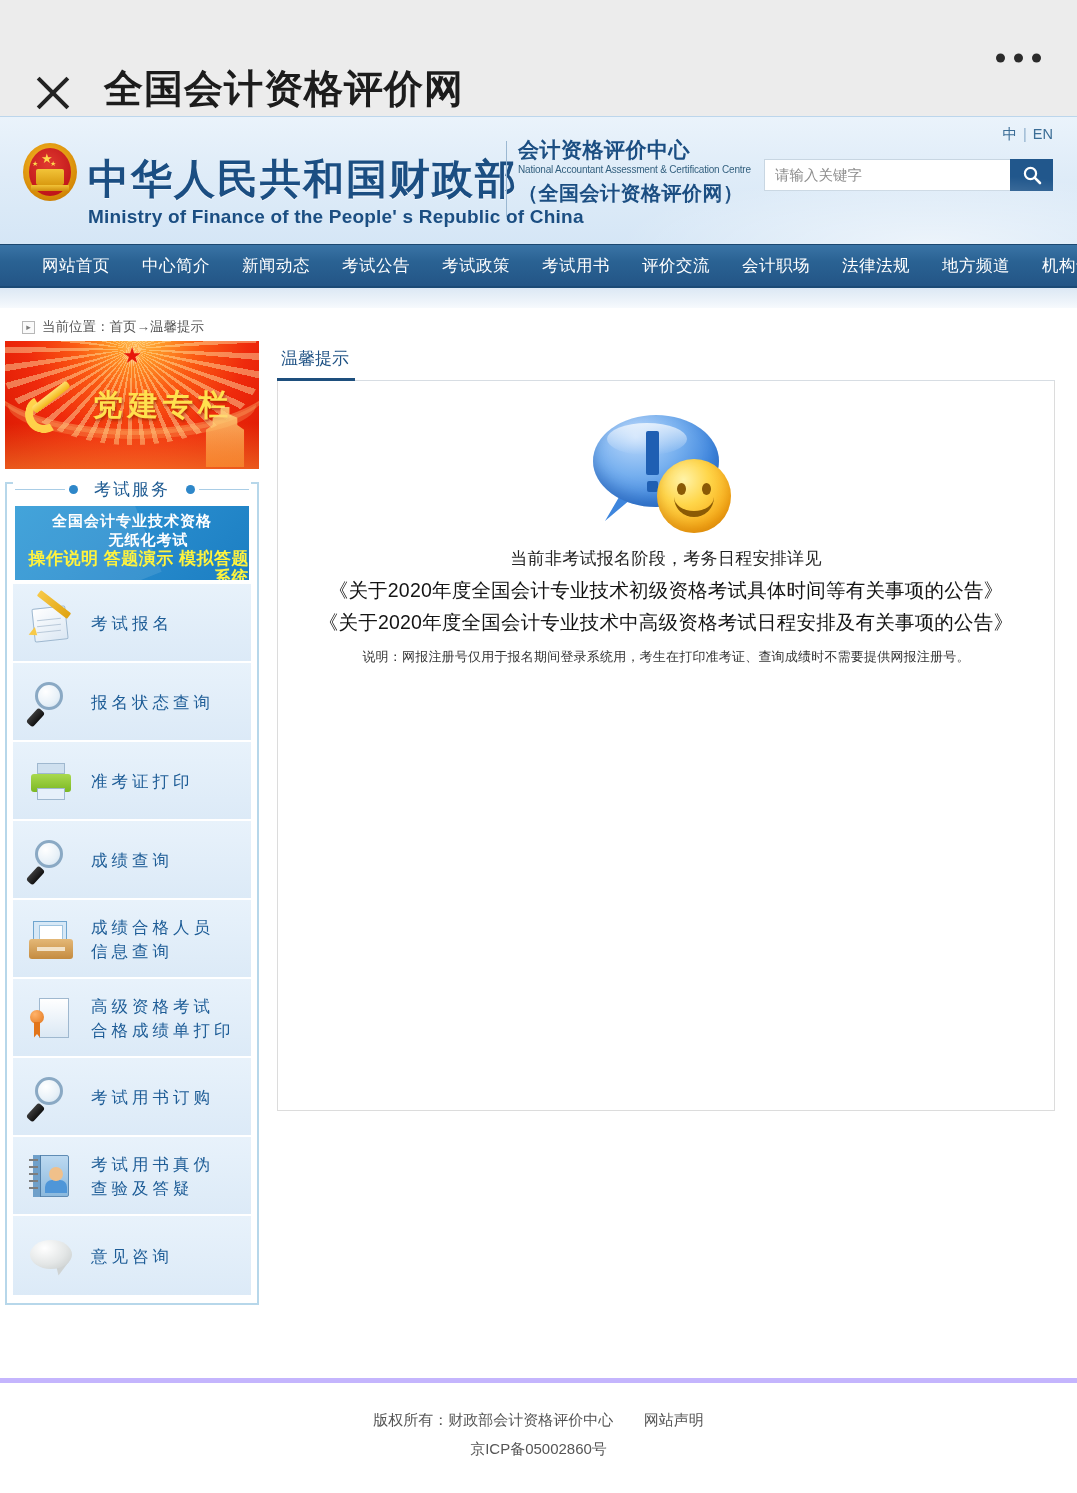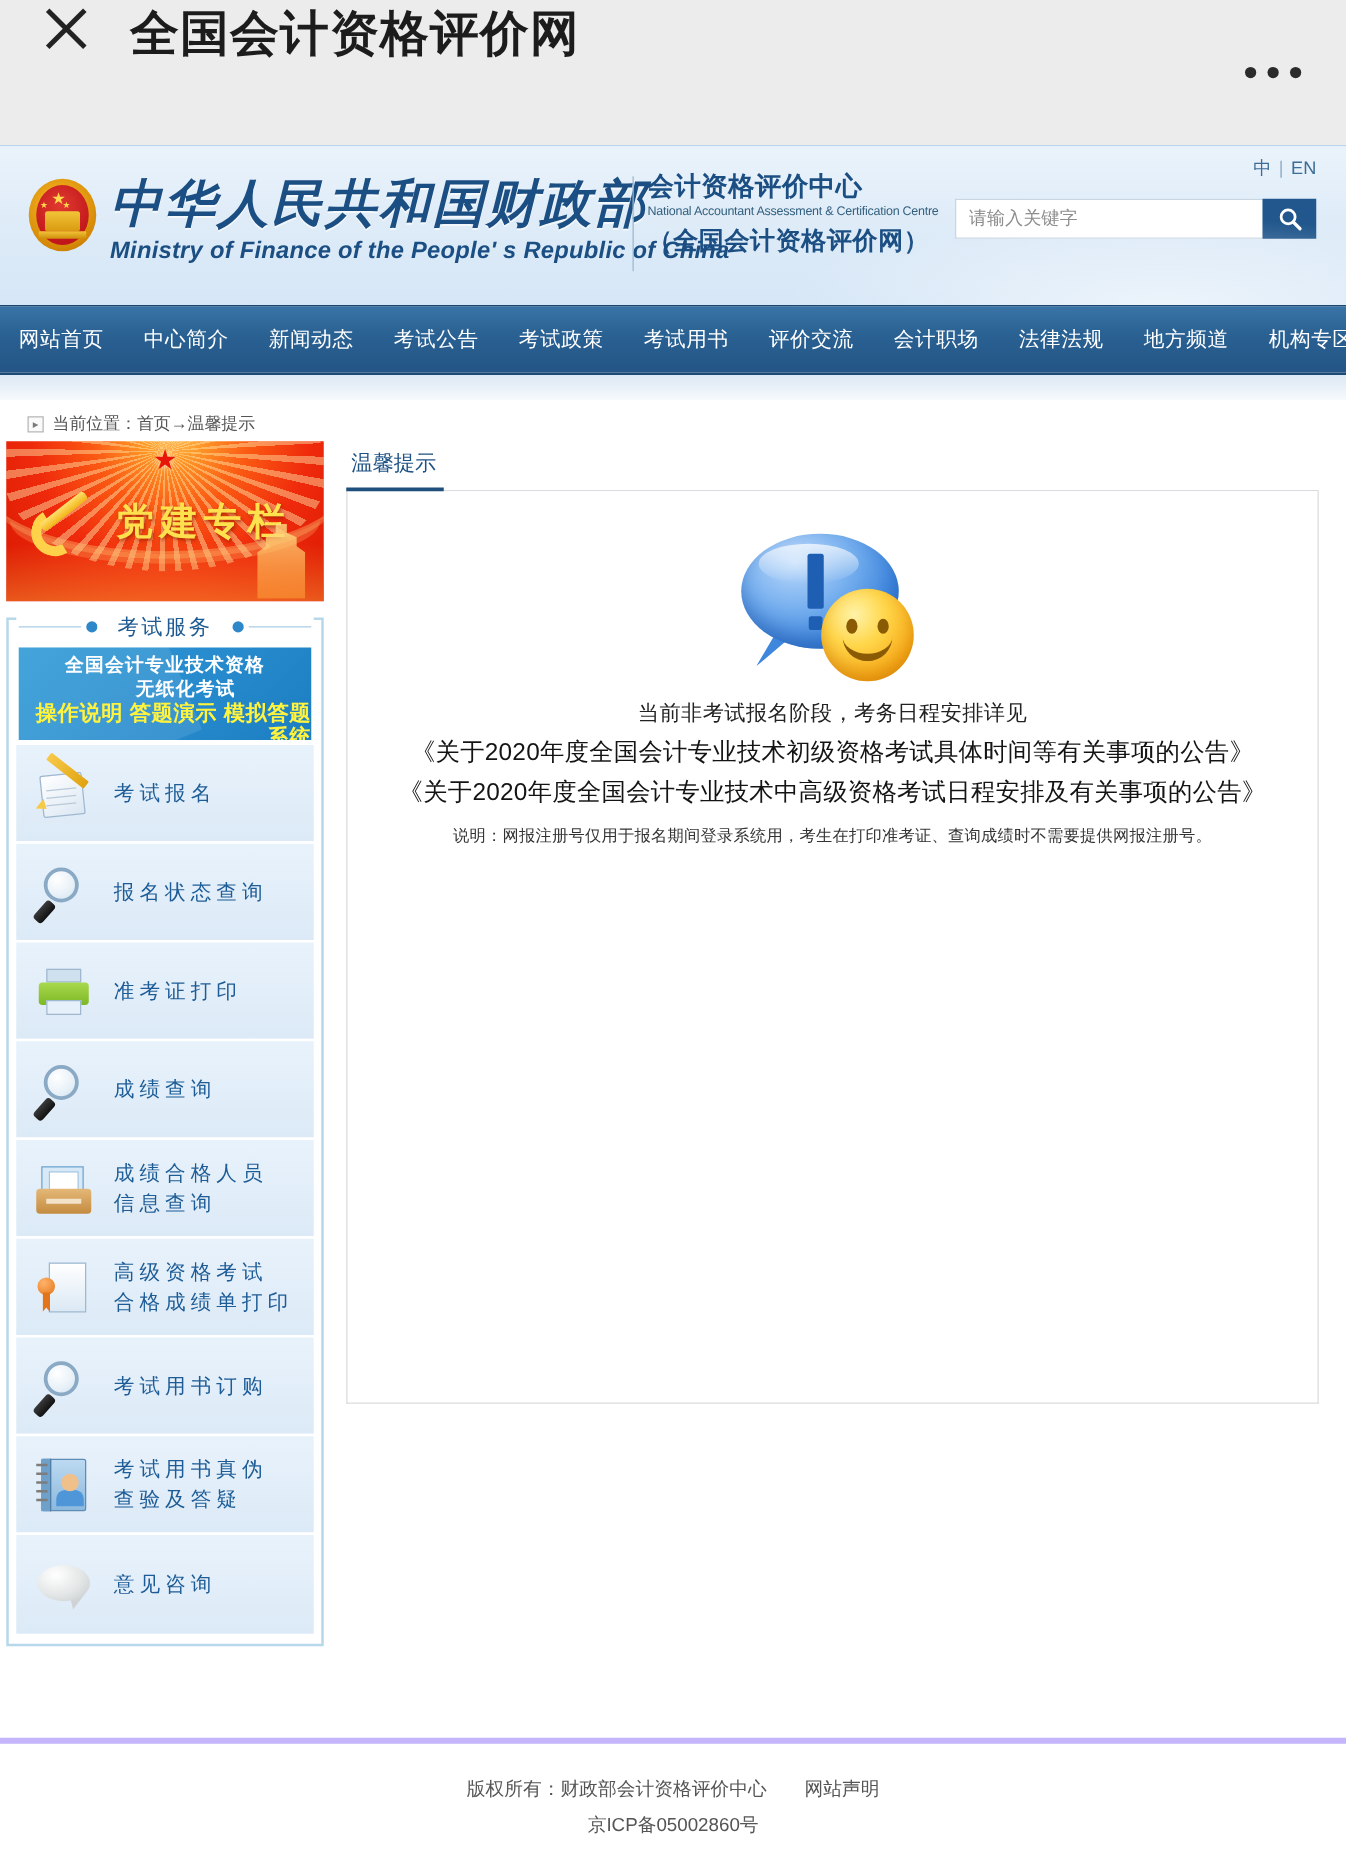--- a/index.html
+++ b/index.html
@@ -9,21 +9,21 @@
     background: #ffffff;
     font-family: "Liberation Sans", "DejaVu Sans", sans-serif;
     overflow: hidden;
   }
 
   
   .topbar {
     height: 116px;
     background: #ececec;
     display: flex;
-    align-items: flex-start;
+    align-items: flex-end;
     padding: 0 28px 0 30px;
     position: relative;
   }
   .topbar .close-x {
     width: 46px; height: 46px;
     position: relative;
     flex: 0 0 auto;
     margin-right: 28px;
   }
   .topbar .close-x::before,
@@ -100,21 +100,21 @@
   }
   .emblem .base {
     position: absolute; left: 12px; top: 50px;
     width: 38px; height: 6px;
     background: linear-gradient(180deg,#f2c438,#cf8e0c);
     border-radius: 1px;
   }
 
   .brand {
     position: absolute;
-    left: 88px; top: 22px; font-style: italic;
+    left: 88px; top: 38px;
   }
   .brand .cn {
     font-size: 41px;
     font-weight: 700;
     color: #1b4e82;
     letter-spacing: 2px;
     line-height: 48px;
     font-family: "DejaVu Sans", "Liberation Sans", sans-serif;
     text-shadow: 0 1px 0 rgba(255,255,255,.6);
   }
@@ -193,25 +193,25 @@
     background: #21578c;
     display: flex;
     align-items: center;
     justify-content: center;
     cursor: pointer;
   }
   .searchbox .btn svg { display: block; }
 
   
   .nav {
-    height: 56px;
+    height: 44px;
     background: linear-gradient(180deg,#3a74a6 0%, #2a6293 40%, #235586 100%);
     display: flex;
     align-items: center;
-    padding-left: 15px;
+    padding-left: 42px;
     border-top: 1px solid #1c4870;
     border-bottom: 2px solid #1b4a76;
   }
   .nav a {
     color: #fff;
     font-size: 16.5px;
     text-decoration: none;
     margin-right: 32px;
     white-space: nowrap;
     letter-spacing: .5px;

